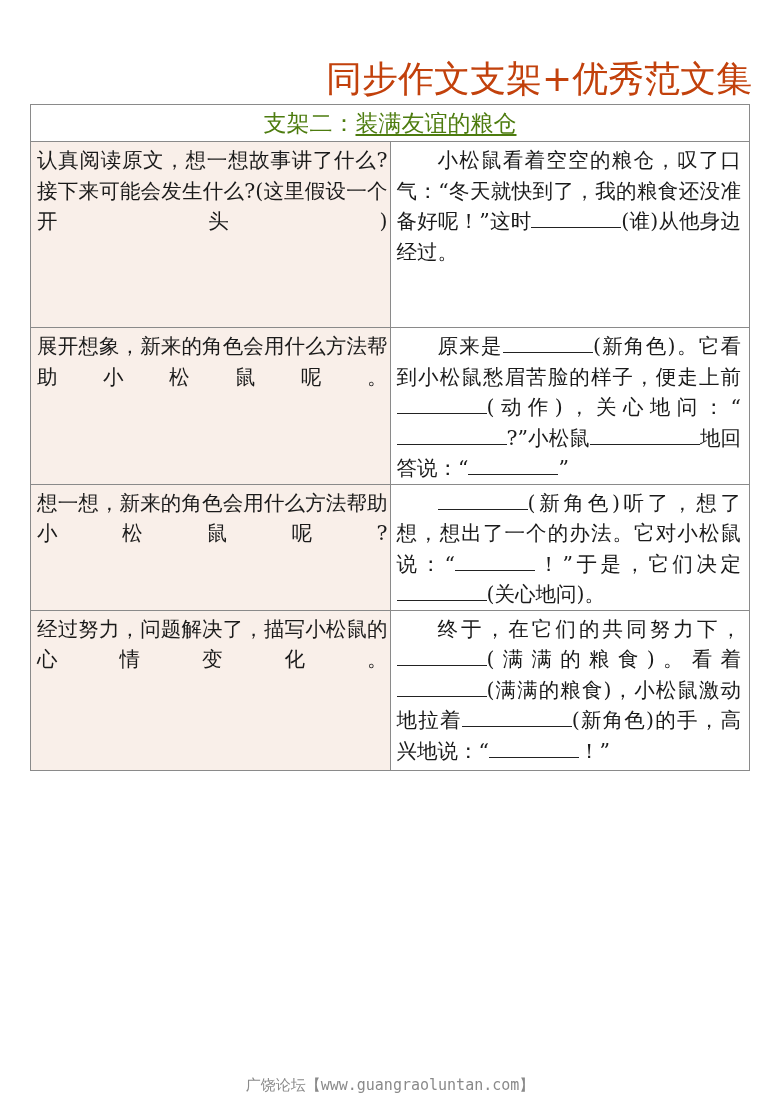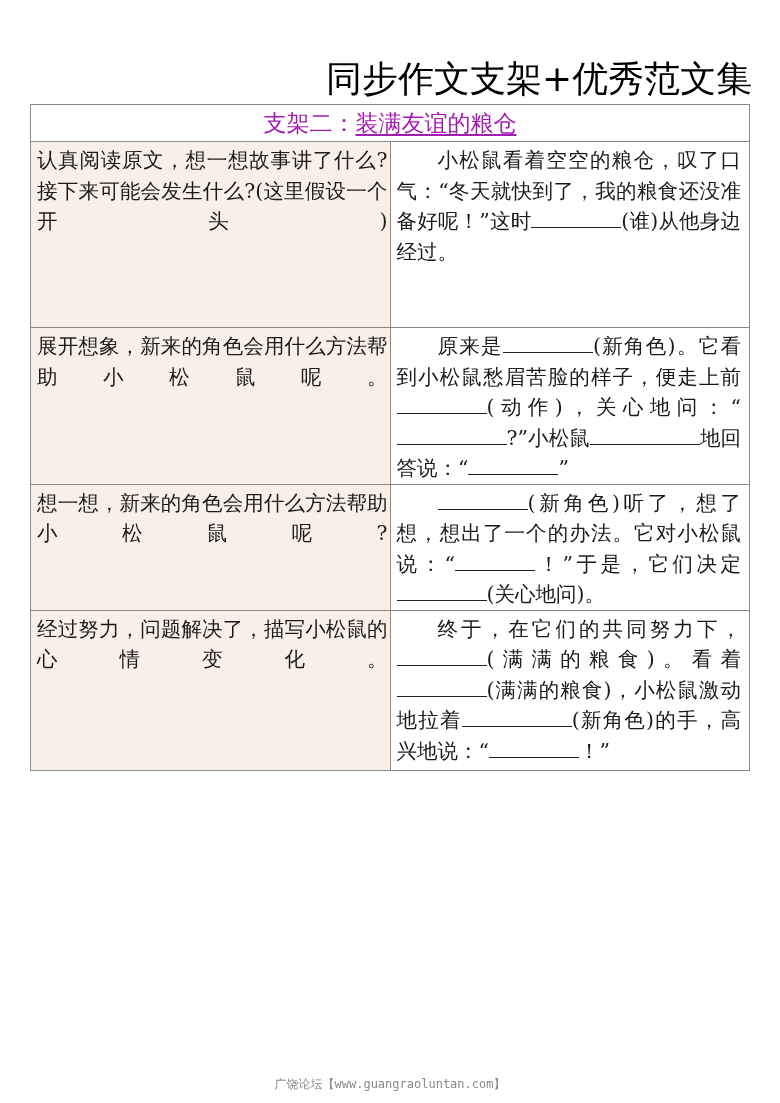--- a/index.html
+++ b/index.html
@@ -2,46 +2,46 @@
 <html><head>
 <meta charset="utf-8">
 <style>
   html, body { margin: 0; padding: 0; }
   body {
     width: 780px; height: 1103px; background: #ffffff; position: relative; overflow: hidden;
     font-family: "DejaVu Serif", "Liberation Serif", serif; color: #1a1a1a;
   }
   .banner {
     position: absolute; left: 326px; top: 56px; width: 420px; height: 46px;
-    color: #000000; font-family: "DejaVu Sans", "Liberation Sans", sans-serif;
+    color: #c2410c; font-family: "DejaVu Sans", "Liberation Sans", sans-serif;
     font-size: 36px; line-height: 46px; letter-spacing: 0px; white-space: nowrap; text-align: right;
   }
   table.frame {
     position: absolute; left: 30px; top: 104px; width: 720px;
     border-collapse: collapse; table-layout: fixed;
   }
   table.frame td { border: 1.5px solid #8a8a8a; vertical-align: top; padding: 0; }
   .title-cell {
     height: 36px; text-align: center; font-family: "DejaVu Sans", "Liberation Sans", sans-serif;
-    font-size: 23px; line-height: 36px; color: #a21caf;
+    font-size: 23px; line-height: 36px; color: #4d7c0f;
   }
   .title-cell .u { text-decoration: underline; text-underline-offset: 3px; }
   .left {
     width: 186px; background: #f9efe9; font-size: 20.5px; line-height: 30.5px;
     padding: 3px 2px 0 6px !important; text-align: justify; text-align-last: justify;
   }
   .right {
     font-size: 20.5px; line-height: 30.5px; padding: 3px 8px 0 6px !important;
     text-indent: 41px; text-align: justify;
   }
   .blank { display: inline-block; border-bottom: 1.3px solid #222; height: 20px; vertical-align: baseline; text-indent: 0; }
   .w80 { width: 80px; } .w90 { width: 90px; } .w110 { width: 110px; }
   .footer {
     position: absolute; left: 0; width: 780px; top: 1076px; text-align: center;
-    font-family: "DejaVu Sans Mono", "Liberation Mono", monospace; font-size: 12px; color: #8a8a8a;
+    font-family: "DejaVu Sans Mono", "Liberation Mono", monospace; font-size: 15px; color: #8a8a8a;
   }
 </style>
 </head>
 <body>
 
 <div class="banner">同步作文支架+优秀范文集</div>
 
 <table class="frame">
   <tbody>
       <tr>

